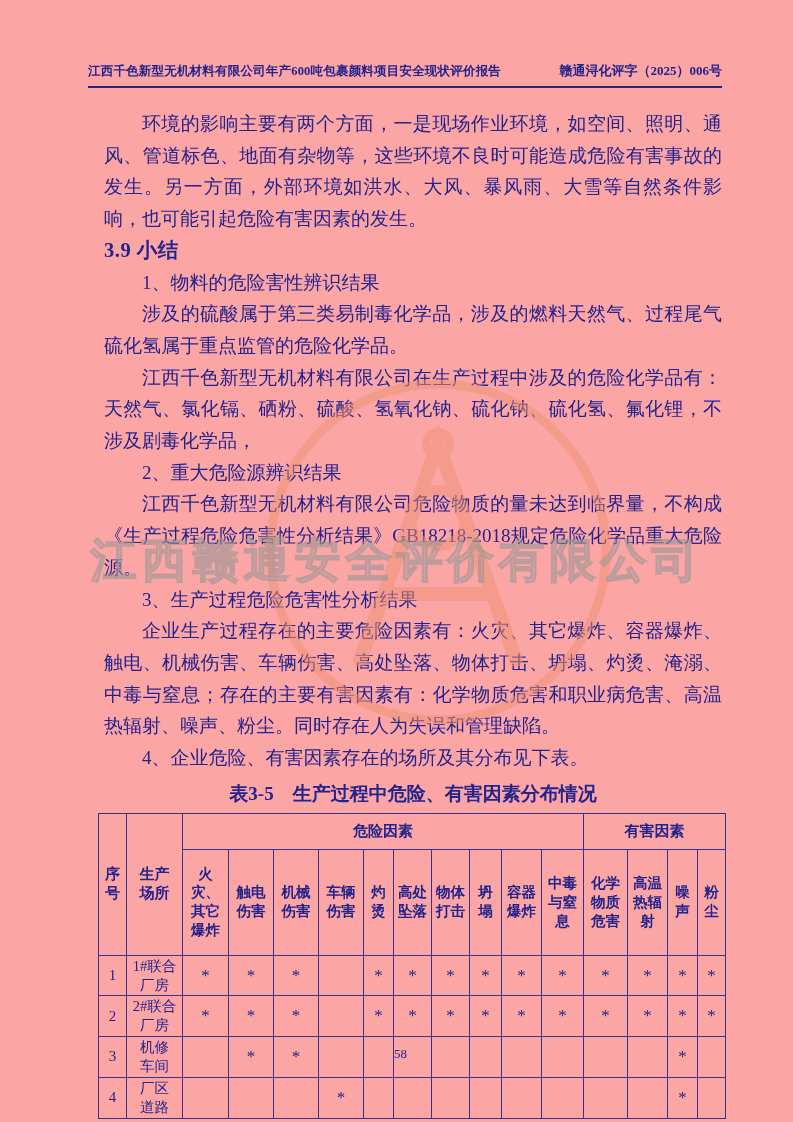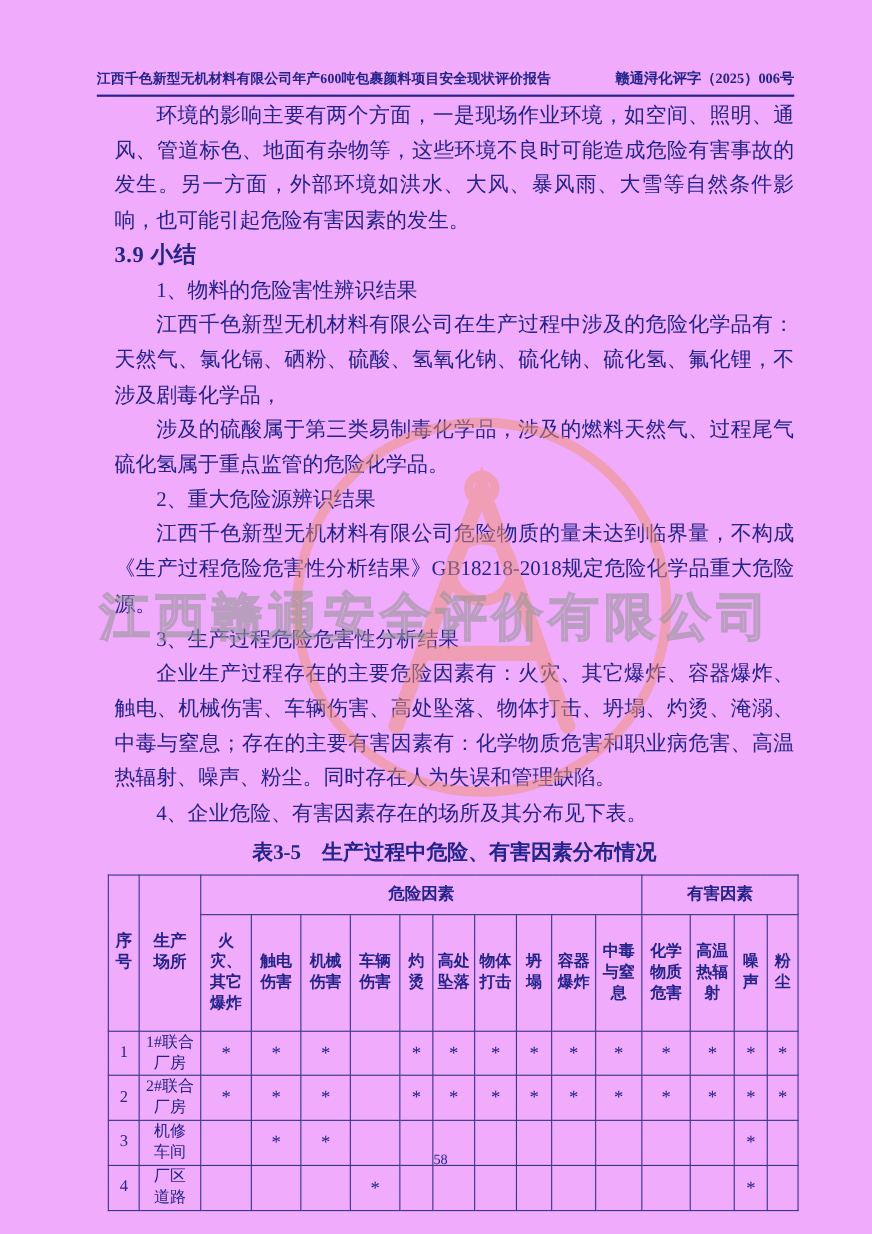--- a/index.html
+++ b/index.html
@@ -2,35 +2,35 @@
 <html><head>
 <meta charset="utf-8">
 <style>
   * { margin:0; padding:0; box-sizing:border-box; }
   html,body { width:793px; height:1122px; background:#ffffff; }
   body {
     position:relative; overflow:hidden;
     font-family:"Liberation Serif","DejaVu Serif",serif;
     color:#23238c;
   }
-  .page { position:absolute; inset:0; background:#f0abfc; }
+  .page { position:absolute; inset:0; background:#fca5a5; }
 
   
   .doc-header {
     position:absolute; top:62px; left:88px; width:634px;
     display:flex; justify-content:space-between; align-items:flex-end;
     font-size:12.5px; font-weight:bold;
     border-bottom:2.5px solid #23238c; padding-bottom:6px;
   }
   .doc-header .hl { letter-spacing:0.2px; }
   .doc-header .hr { font-size:13px; white-space:nowrap; margin-left:18px; }
 
   
   .main {
-    position:absolute; top:90px; left:104px; width:618px;
+    position:absolute; top:108px; left:104px; width:618px;
     font-size:19px; line-height:31.7px; text-align:justify;
   }
   .main p { text-indent:2em; }
   .sec-heading {
     font-size:20.5px; font-weight:bold; line-height:31.7px;
     text-indent:0; letter-spacing:0.5px;
   }
   .tbl-title {
     text-align:center; font-weight:bold; font-size:19px;
     line-height:30px; margin-top:5px; text-indent:0 !important;
@@ -79,22 +79,22 @@
 
   <div class="doc-header">
     <span class="hl">江西千色新型无机材料有限公司年产600吨包裹颜料项目安全现状评价报告</span>
     <span class="hr">赣通浔化评字（2025）006号</span>
   </div>
 
   <div class="main">
     <p>环境的影响主要有两个方面，一是现场作业环境，如空间、照明、通风、管道标色、地面有杂物等，这些环境不良时可能造成危险有害事故的发生。另一方面，外部环境如洪水、大风、暴风雨、大雪等自然条件影响，也可能引起危险有害因素的发生。</p>
     <div class="sec-heading">3.9 小结</div>
     <p>1、物料的危险害性辨识结果</p>
+    <p>涉及的硫酸属于第三类易制毒化学品，涉及的燃料天然气、过程尾气硫化氢属于重点监管的危险化学品。</p>
     <p>江西千色新型无机材料有限公司在生产过程中涉及的危险化学品有：天然气、氯化镉、硒粉、硫酸、氢氧化钠、硫化钠、硫化氢、氟化锂，不涉及剧毒化学品，</p>
-    <p>涉及的硫酸属于第三类易制毒化学品，涉及的燃料天然气、过程尾气硫化氢属于重点监管的危险化学品。</p>
     <p>2、重大危险源辨识结果</p>
     <p>江西千色新型无机材料有限公司危险物质的量未达到临界量，不构成《生产过程危险危害性分析结果》GB18218-2018规定危险化学品重大危险源。</p>
     <p>3、生产过程危险危害性分析结果</p>
     <p>企业生产过程存在的主要危险因素有：火灾、其它爆炸、容器爆炸、触电、机械伤害、车辆伤害、高处坠落、物体打击、坍塌、灼烫、淹溺、中毒与窒息；存在的主要有害因素有：化学物质危害和职业病危害、高温热辐射、噪声、粉尘。同时存在人为失误和管理缺陷。</p>
     <p>4、企业危险、有害因素存在的场所及其分布见下表。</p>
 
     <div class="tbl-title">表3-5　生产过程中危险、有害因素分布情况</div>
 
     <table class="hazard">
       <colgroup>

